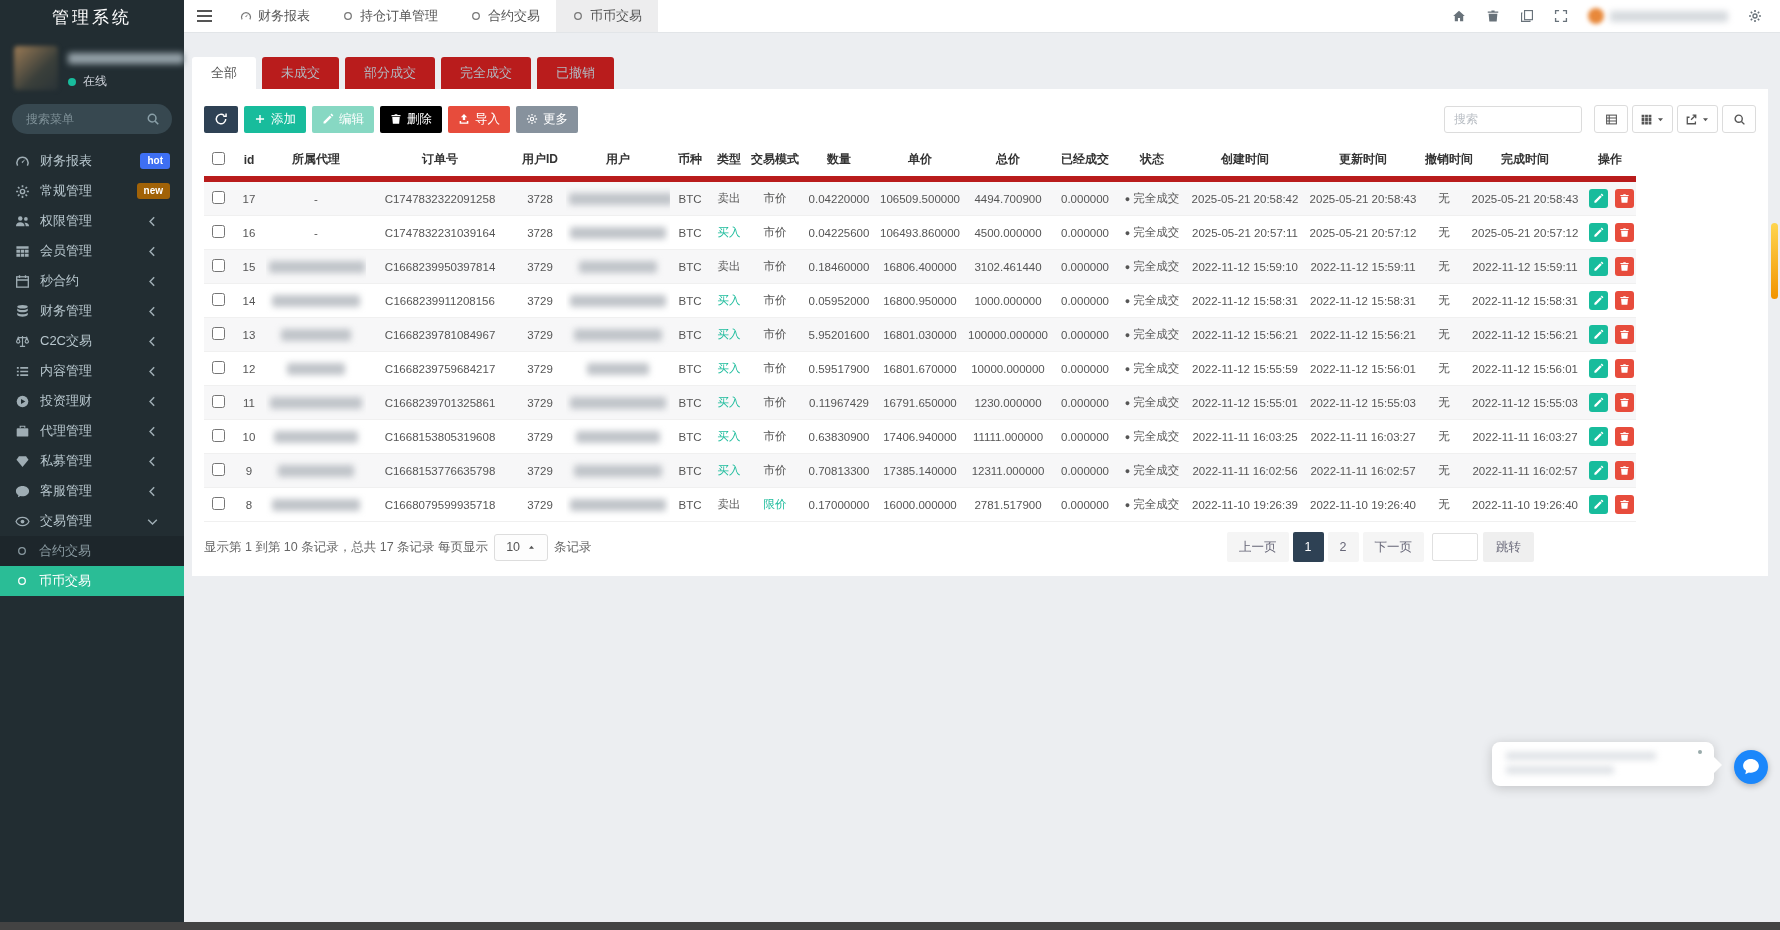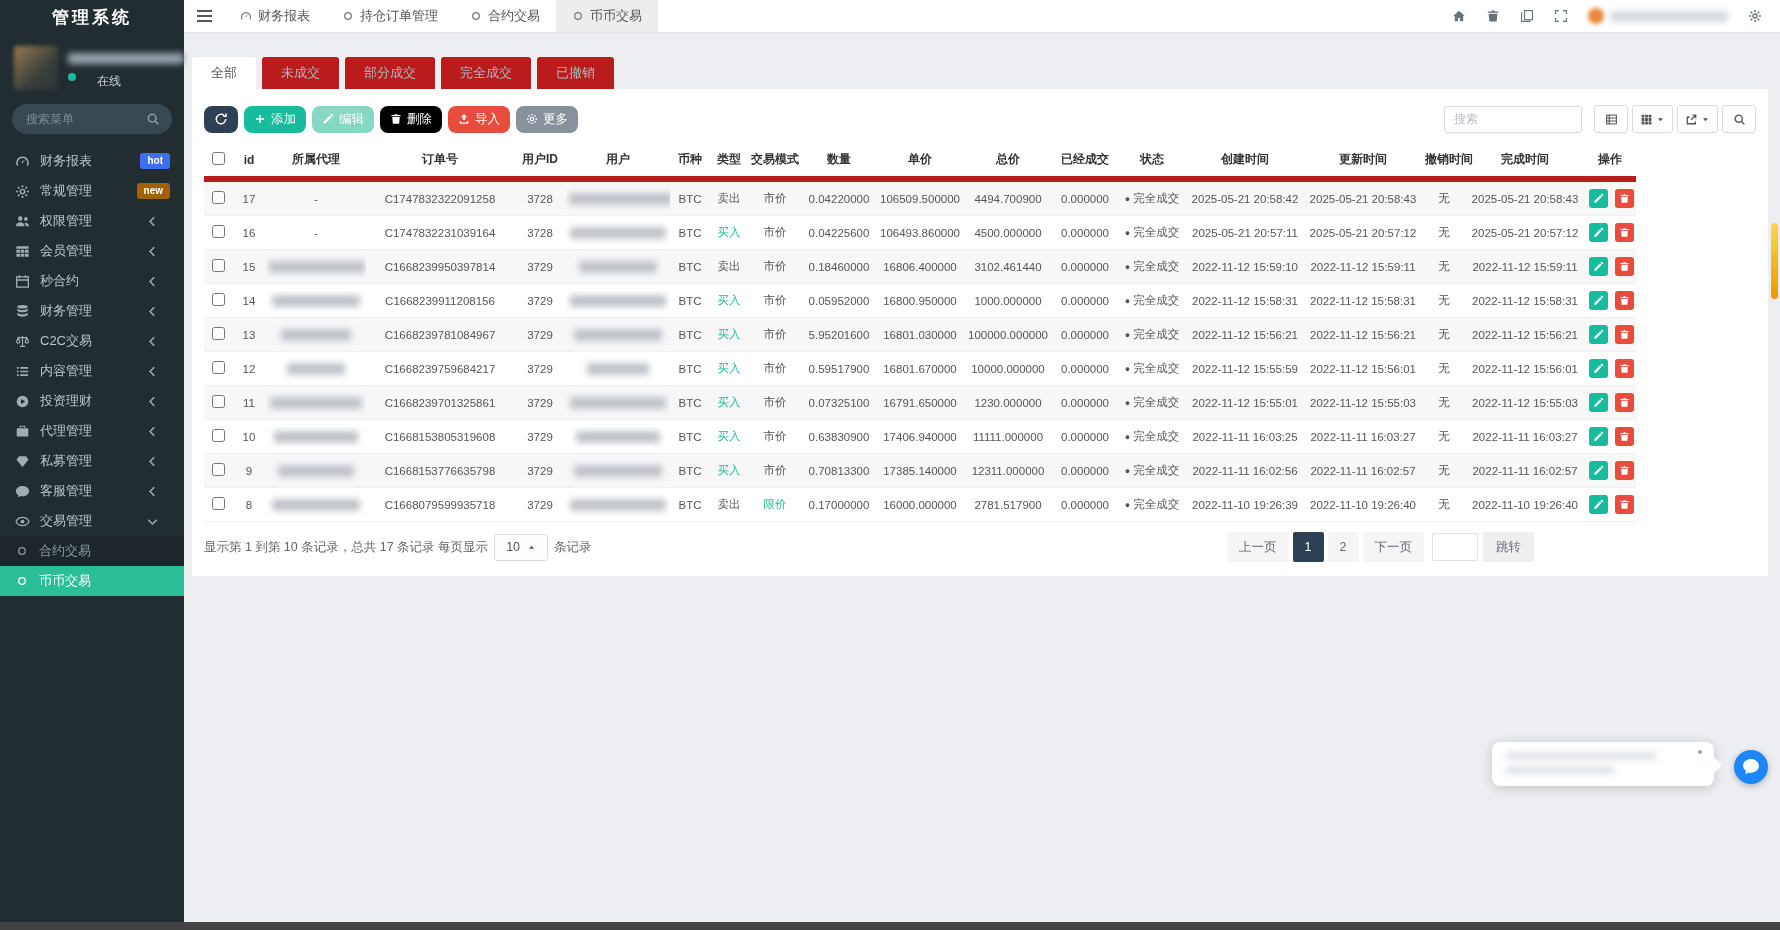--- a/index.html
+++ b/index.html
@@ -3,25 +3,25 @@
 <meta charset="utf-8">
 <style>
   * { box-sizing: border-box; margin: 0; padding: 0; }
   html,body { width:1780px; height:930px; overflow:hidden; }
   body { font-family:"Liberation Sans","DejaVu Sans",sans-serif; background:#eceef1; position:relative; color:#333; }
   .icn svg, .bi svg { width:14px; height:14px; display:block; }
   .caret svg { width:9px !important; height:9px !important; }
 
   
   .sidebar { position:absolute; left:0; top:0; width:184px; height:930px; background:#222d32; color:#b8c7ce; z-index:2; }
-  .sidebar-title { height:36px; line-height:36px; text-align:center; color:#fff; font-size:17px; font-weight:bold; letter-spacing:3px; }
+  .sidebar-title { height:36px; line-height:36px; text-align:center; color:#fff; font-size:17px; font-weight:normal; letter-spacing:3px; }
   .user-panel { display:flex; gap:10px; padding:10px 14px 6px; align-items:flex-start; }
   .avatar-blur { width:44px; height:44px; border-radius:4px; background:linear-gradient(135deg,#9a7a55,#3a3f3a 60%,#2b3438); filter:blur(2px); flex:0 0 auto; }
   .user-name-blur { width:116px; height:11px; border-radius:2px; background:#95a2a9; filter:blur(3px); margin:7px 0 9px; }
-  .user-status { font-size:12px; color:#d2d6de; display:flex; gap:21px; }
+  .user-status { font-size:12px; color:#d2d6de; display:flex; align-items:center; gap:7px; }
   .dot-green { width:8px; height:8px; border-radius:50%; background:#18bc9c; display:inline-block; }
   .sidebar-search { margin:8px 12px 12px; position:relative; }
   .sidebar-search input { width:100%; height:30px; background:#374850; border:none; border-radius:15px; color:#7dd3fc; font-size:12px; padding:0 32px 0 14px; outline:none; }
   .sidebar-search input::placeholder { color:#7e9097; }
   .sidebar-search .s-icn { position:absolute; right:12px; top:8px; color:#8aa0a8; }
   .menu-item { height:30px; display:flex; align-items:center; padding:0 14px; font-size:13px; color:#b8c7ce; cursor:pointer; }
   .menu-item .icn { width:17px; margin-right:9px; color:#9fadb4; display:flex; justify-content:center; }
   .menu-item .icn svg { width:15px; height:15px; }
   .mi-caret { margin-left:auto; color:#86979e; }
   .mi-caret svg { width:11px; height:11px; }
@@ -49,21 +49,21 @@
   .tb-name-blur { width:118px; height:11px; border-radius:2px; background:#d6dade; filter:blur(3px); }
 
   
   .content { position:absolute; left:184px; top:33px; right:0; bottom:0; padding:24px 12px 0 8px; }
   .filter-tabs { display:flex; gap:6px; }
   .ftab { padding:7px 19px; font-size:13px; border-radius:3px 3px 0 0; background:#b91c1c; color:#b2b8c0; cursor:pointer; }
   .ftab.active { background:#fff; color:#555; }
   .card { background:#fff; width:1576px; padding:10px 12px 14px; }
 
   .toolbar { display:flex; align-items:center; margin:6px 0 10px; }
-  .btn { height:27px; border:none; border-radius:8px; color:#fff; font-size:12.5px; display:inline-flex; align-items:center; gap:5px; padding:0 10px; margin-right:6px; cursor:pointer; font-family:inherit; }
+  .btn { height:27px; border:none; border-radius:2px; color:#fff; font-size:12.5px; display:inline-flex; align-items:center; gap:5px; padding:0 10px; margin-right:6px; cursor:pointer; font-family:inherit; }
   .btn .bi { display:flex; }
   .btn .bi svg { width:12px; height:12px; }
   .btn-dark { background:#2e4154; width:34px; justify-content:center; }
   .btn-green { background:#18bc9c; }
   .btn-green-light { background:#87d8c3; }
   .btn-red-light { background:#000000; }
   .btn-red { background:#e74c3c; }
   .btn-gray { background:#87929d; }
   .toolbar-right { margin-left:auto; display:flex; align-items:center; gap:4px; }
   .t-search { width:138px; height:27px; border:1px solid #dcdcdc; border-radius:3px; font-size:12px; padding:0 9px; outline:none; color:#555; margin-right:8px; font-family:inherit; }
@@ -749,21 +749,21 @@
             <tr>
     <td><input type="checkbox" style=""></td>
     <td>11</td>
     <td><span class="cell-blur" style="width:92px"></span></td>
     <td>C1668239701325861</td>
     <td>3729</td>
     <td><span class="cell-blur" style="width:96px"></span></td>
     <td>BTC</td>
     <td><span class="green-text">买入</span></td>
     <td><span>市价</span></td>
-    <td class="num">0.07325100</td>
+    <td class="num">0.11967429</td>
     <td class="num">16791.650000</td>
     <td class="num">1230.000000</td>
     <td class="num">0.000000</td>
     <td class="status-cell"><span class="st-dot">●</span><span>完全成交</span></td>
     <td>2022-11-12 15:55:01</td>
     <td>2022-11-12 15:55:03</td>
     <td>无</td>
     <td>2022-11-12 15:55:03</td>
     <td>
       <button class="op-btn op-edit icn">

